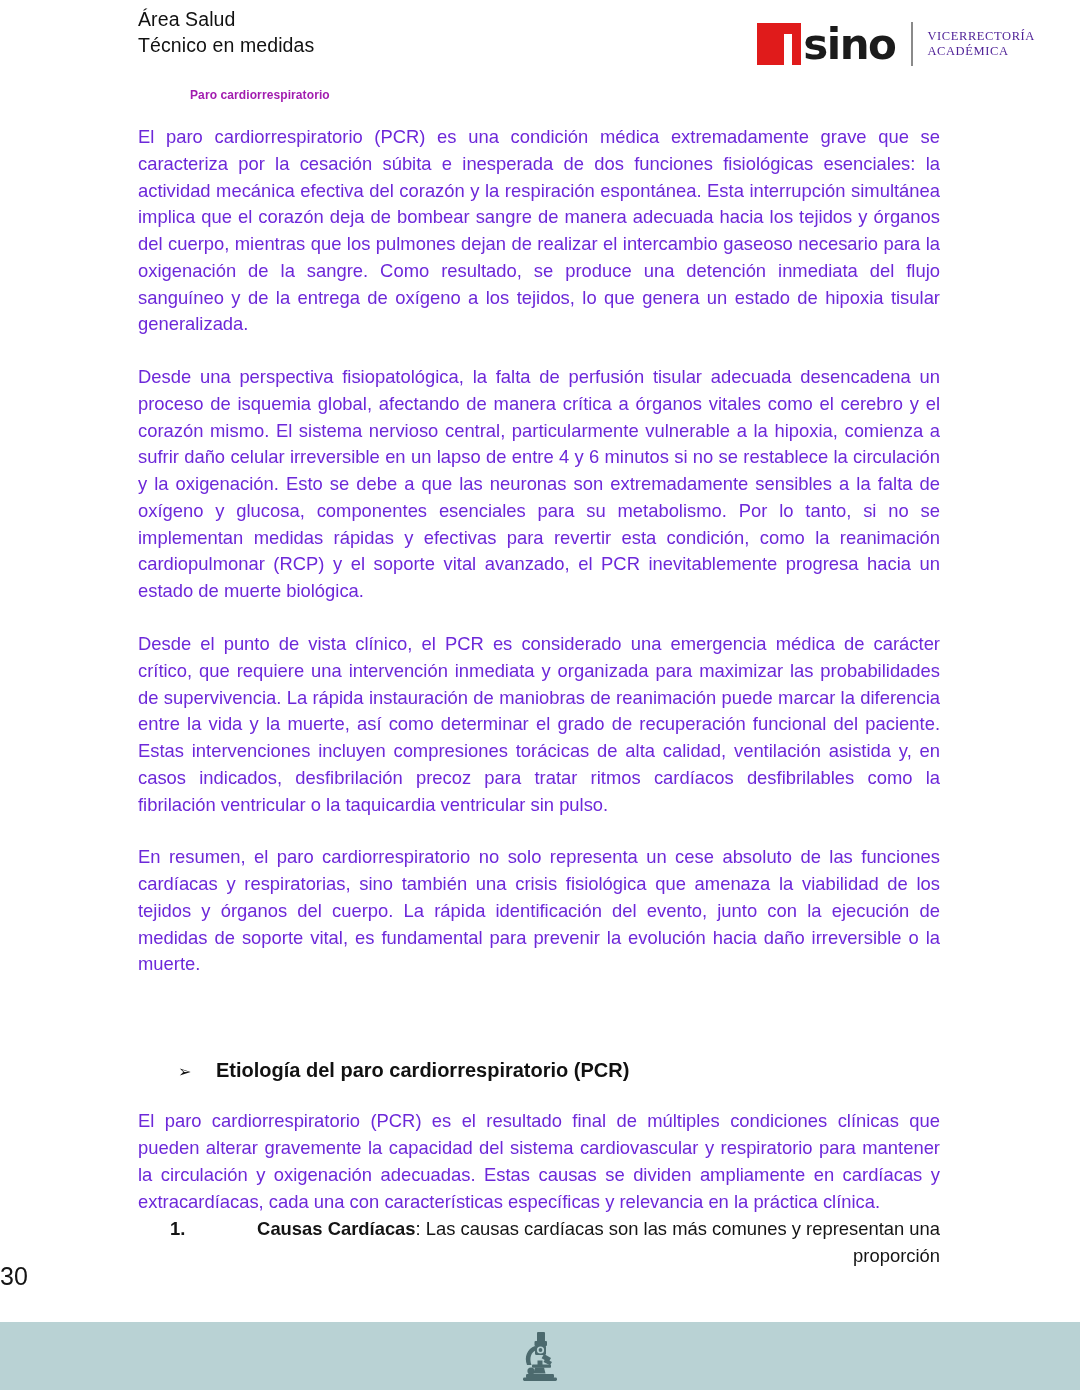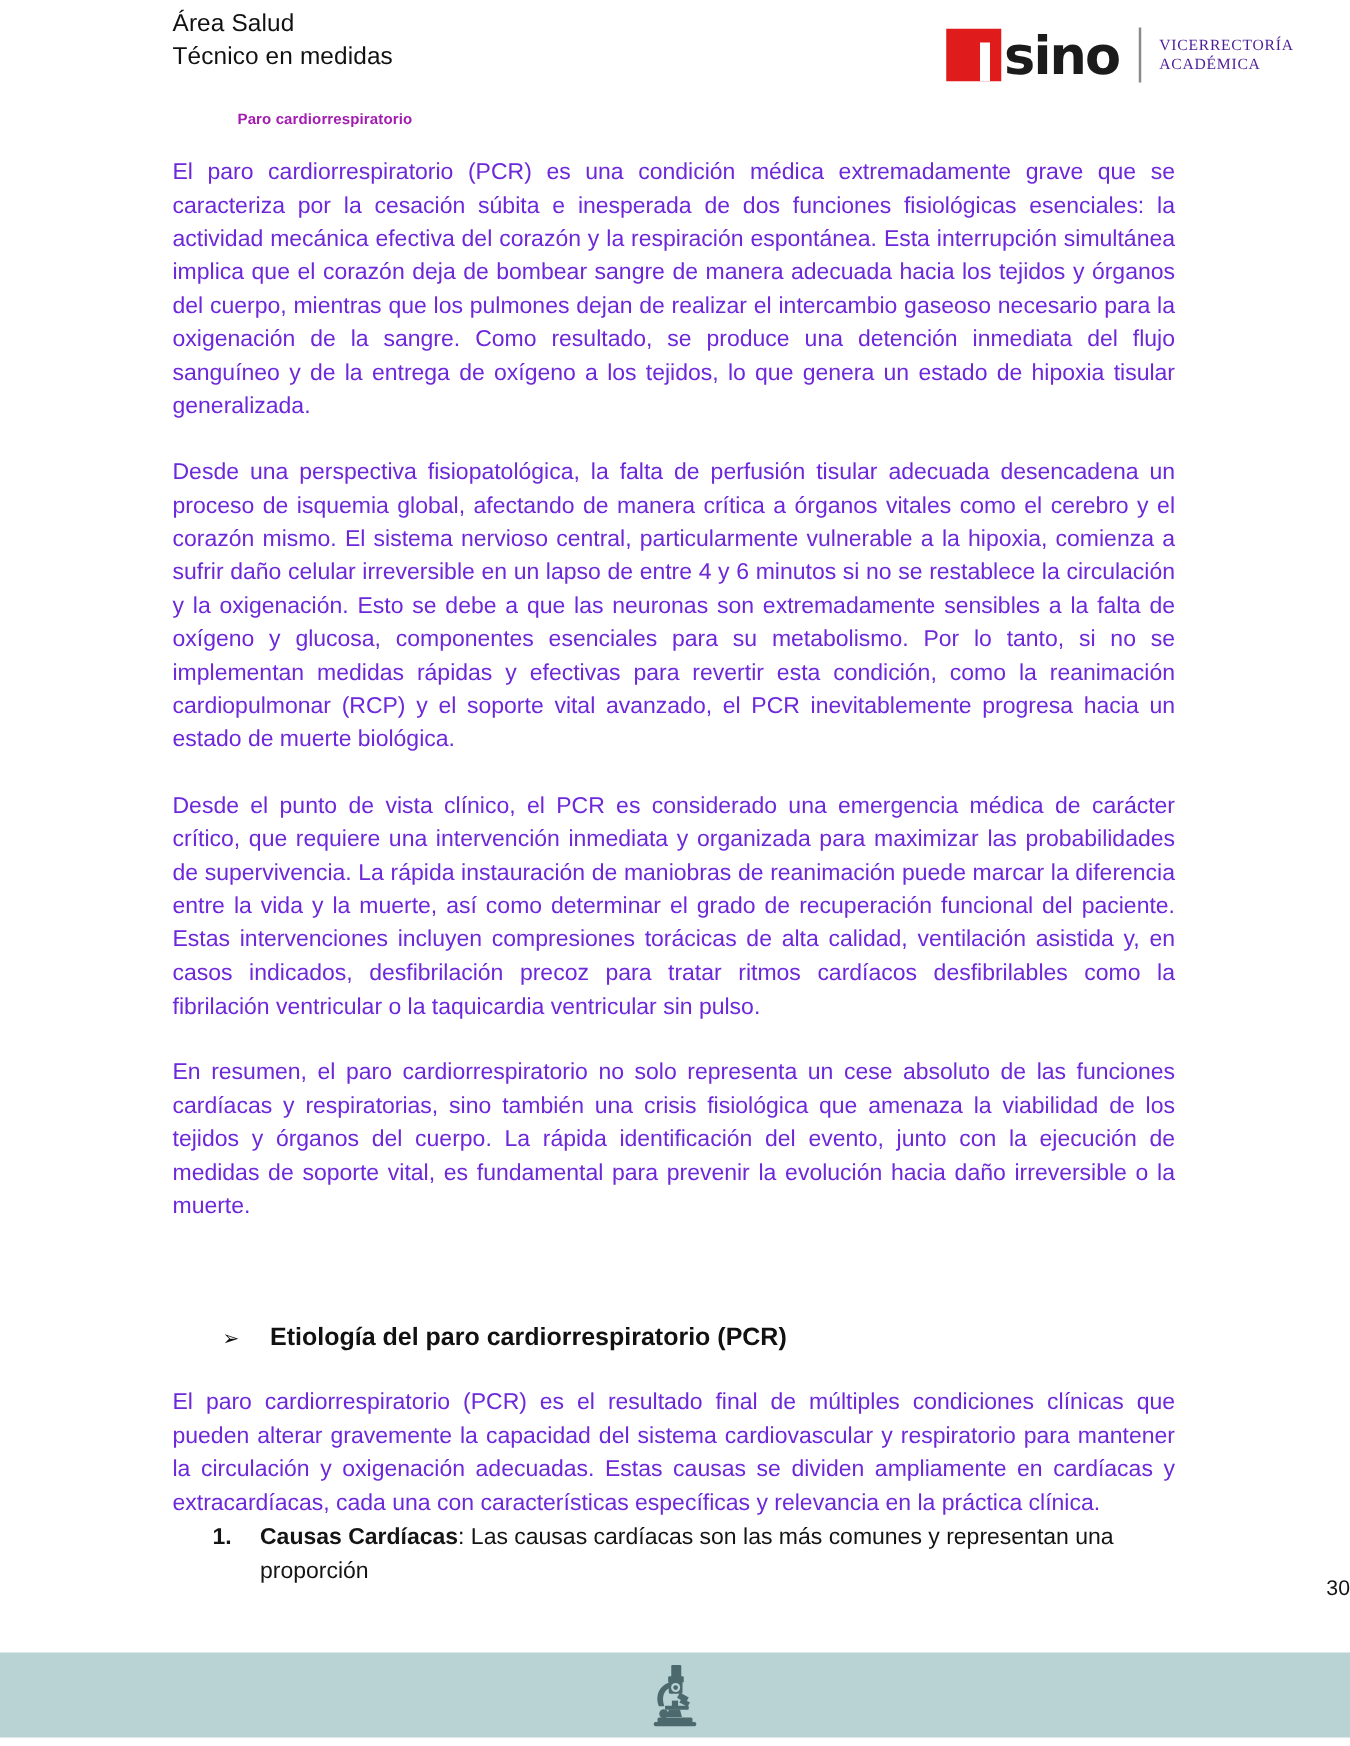--- a/index.html
+++ b/index.html
@@ -153,31 +153,31 @@
     align-items: baseline;
     font-size: 18.4px;
     line-height: 1.45;
     color: #141414;
   }
   .num-marker {
     font-weight: 700;
     width: 38px;
     flex: none;
   }
-  .num-text { flex: 1; }
+  .num-text { flex: 1; text-align: right; }
   .num-text b { font-weight: 700; }
 
   
   .footer {
     position: absolute;
     left: 0;
     right: 0;
     top: 1258px;
-    text-align: right;
-    font-size: 17px;
+    text-align: left;
+    font-size: 25px;
     line-height: 1.5;
     color: #141414;
   }
   .footer .page-num { display: block; }
   .footer .footer-line { display: block; }
 
   
   .bottom-band {
     position: absolute;
     left: 0;

